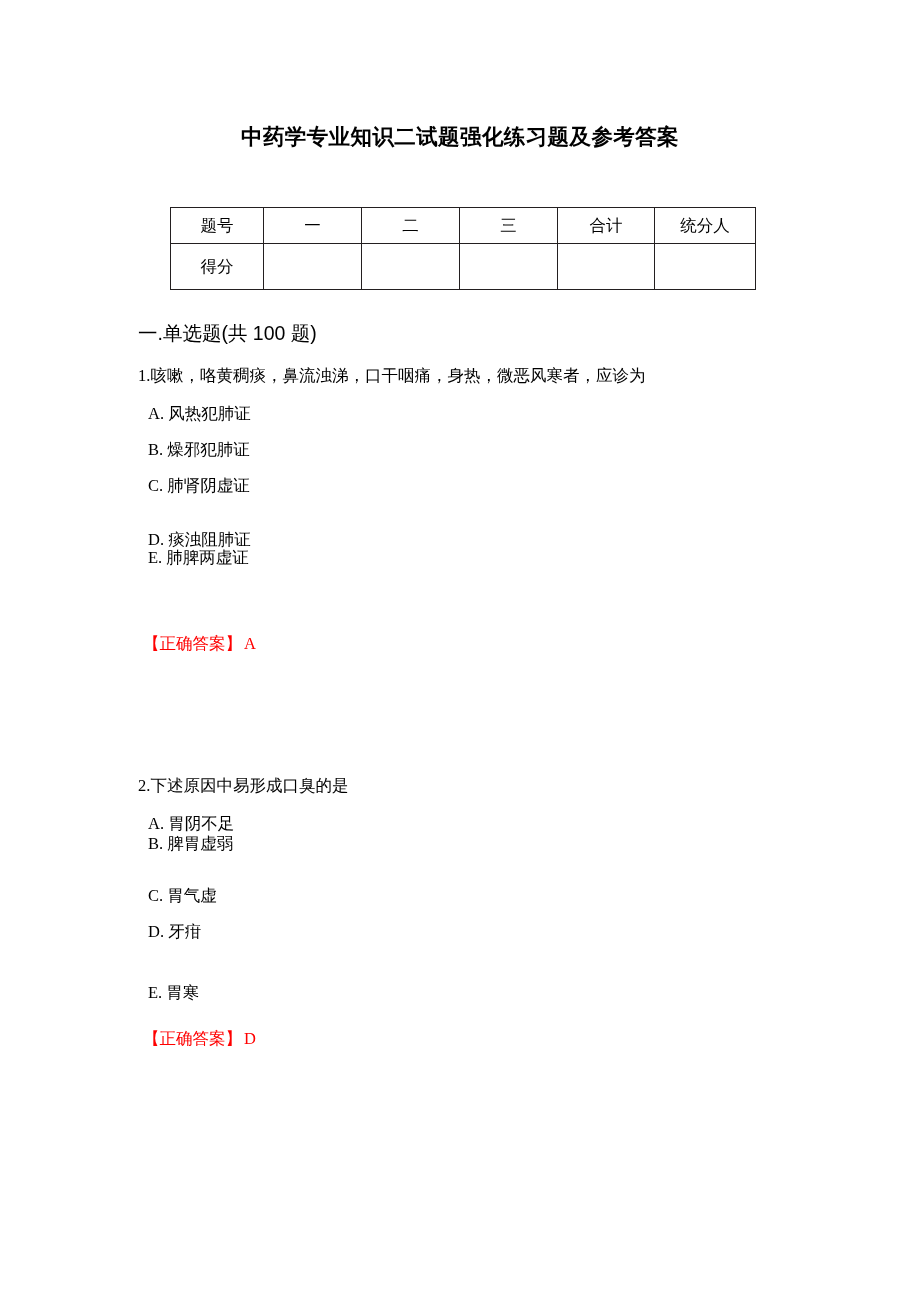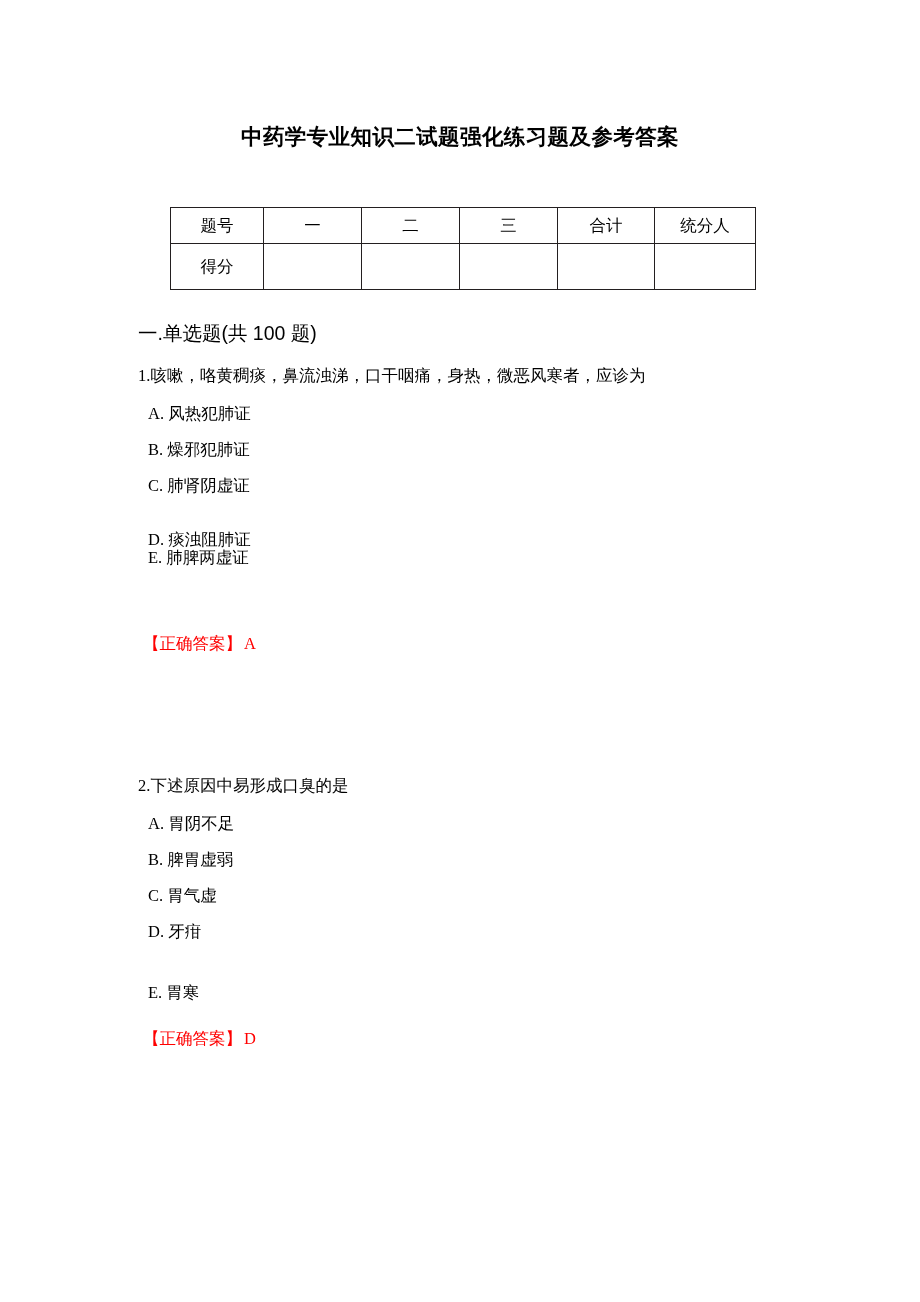--- a/index.html
+++ b/index.html
@@ -167,21 +167,21 @@
     <div class="q-option" style="top:164px;">D. 痰浊阻肺证</div>
     <div class="q-option" style="top:182px;">E. 肺脾两虚证</div>
     <div class="q-answer" style="top:268px;">
       <span class="ans-label">【正确答案】</span><span class="ans-value">A</span>
     </div>
   </div>
 
   <div class="question-block" style="top:775px; height:290px;">
     <div class="q-stem" style="top:0px;">2.下述原因中易形成口臭的是</div>
     <div class="q-option" style="top:38px;">A. 胃阴不足</div>
-    <div class="q-option" style="top:74px;text-align:center;">B. 脾胃虚弱</div>
+    <div class="q-option" style="top:58px;text-align:center;">B. 脾胃虚弱</div>
     <div class="q-option" style="top:110px;">C. 胃气虚</div>
     <div class="q-option" style="top:146px;">D. 牙疳</div>
     <div class="q-option" style="top:182px;margin-top:25px;">E. 胃寒</div>
     <div class="q-answer" style="top:253px;">
       <span class="ans-label">【正确答案】</span><span class="ans-value">D</span>
     </div>
   </div>
 
 </div>
 

